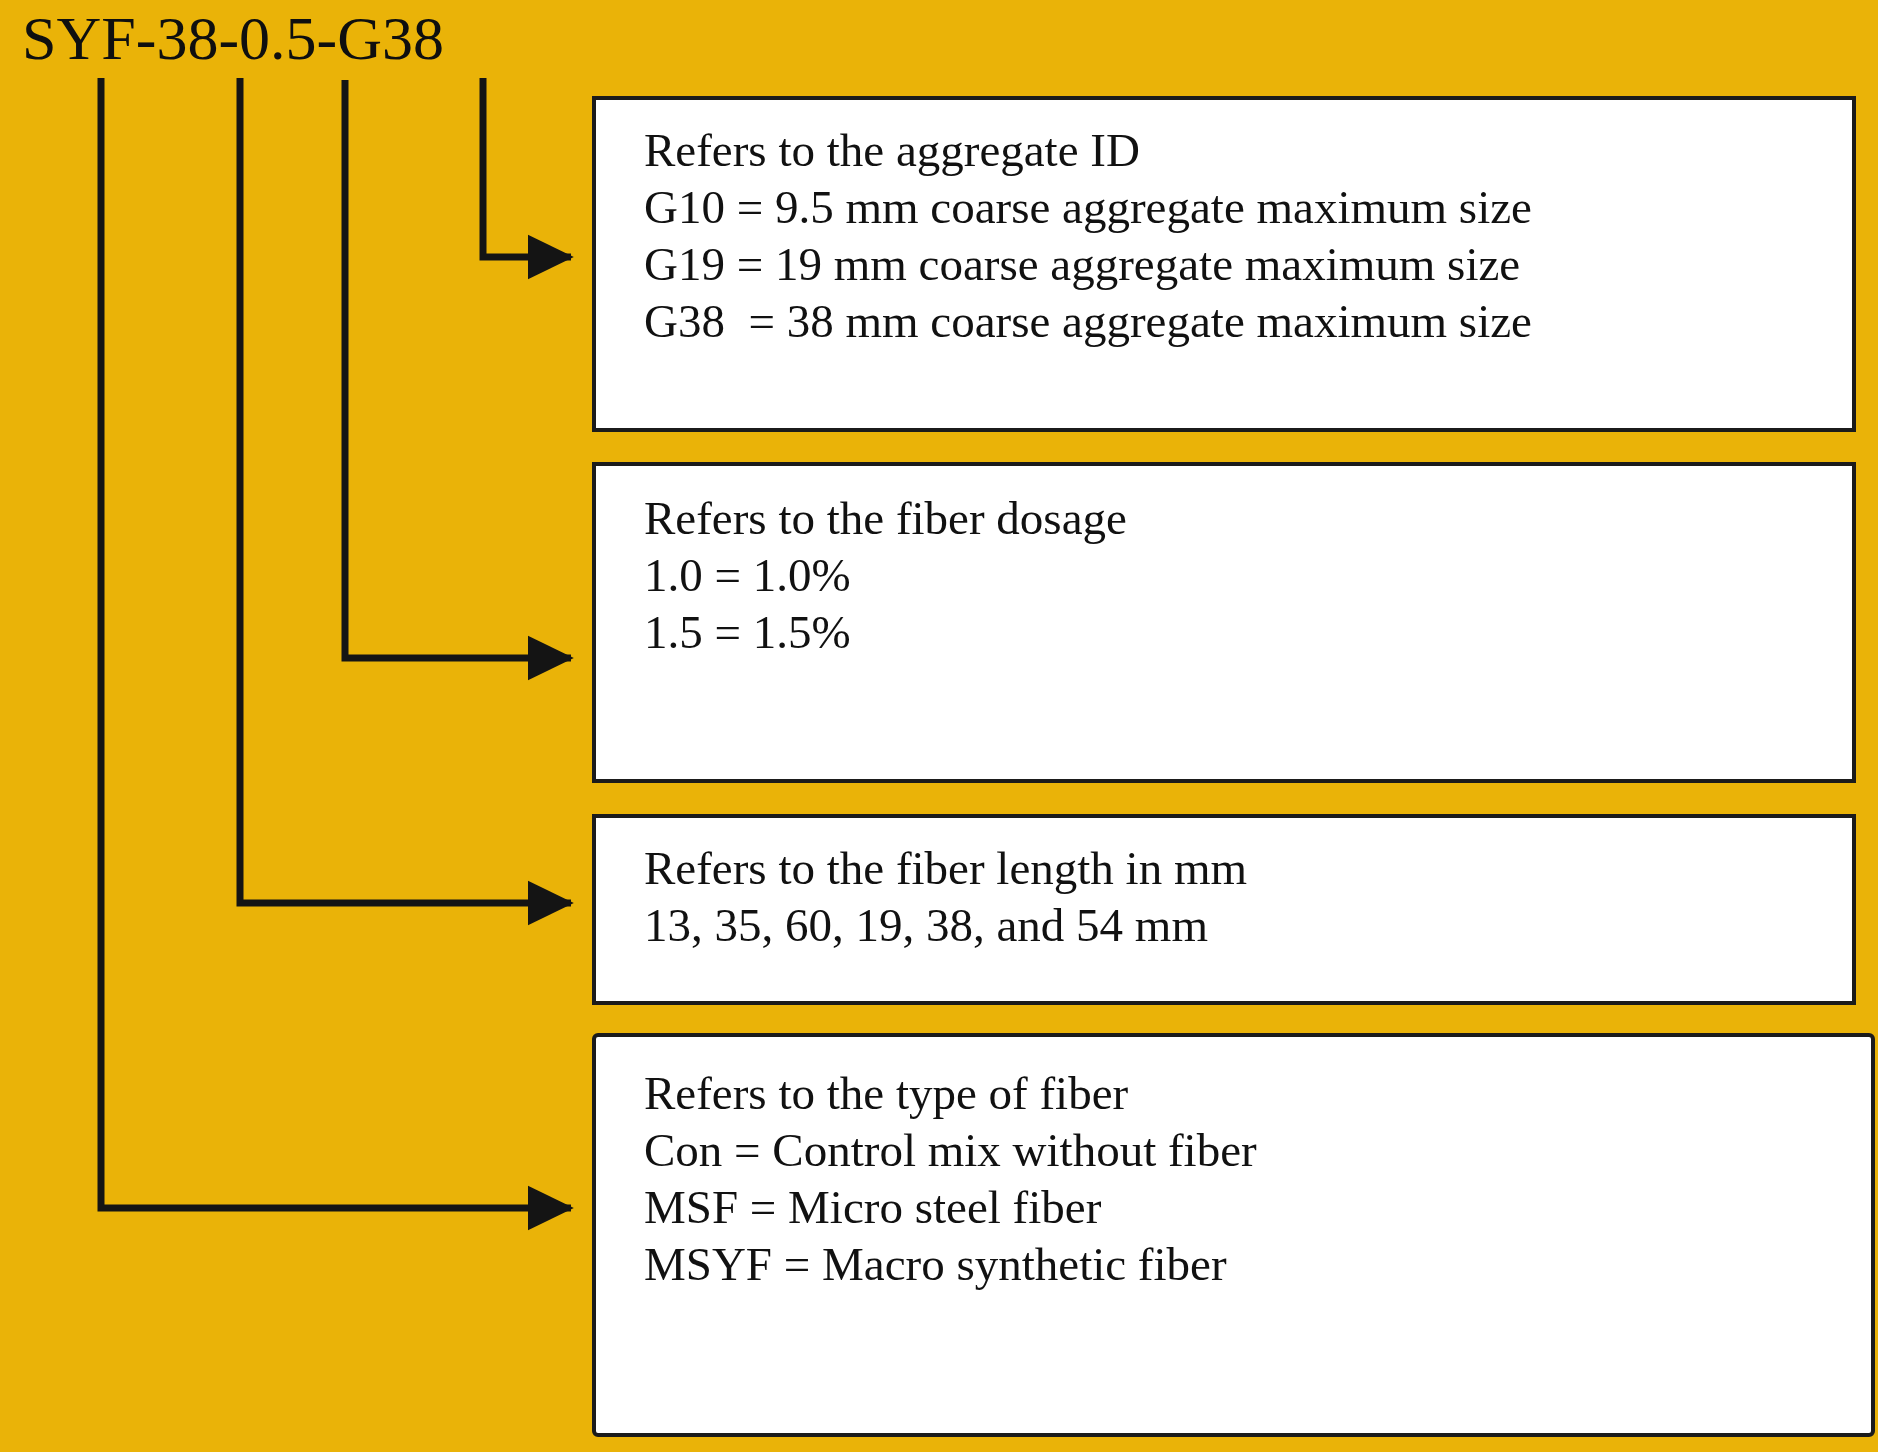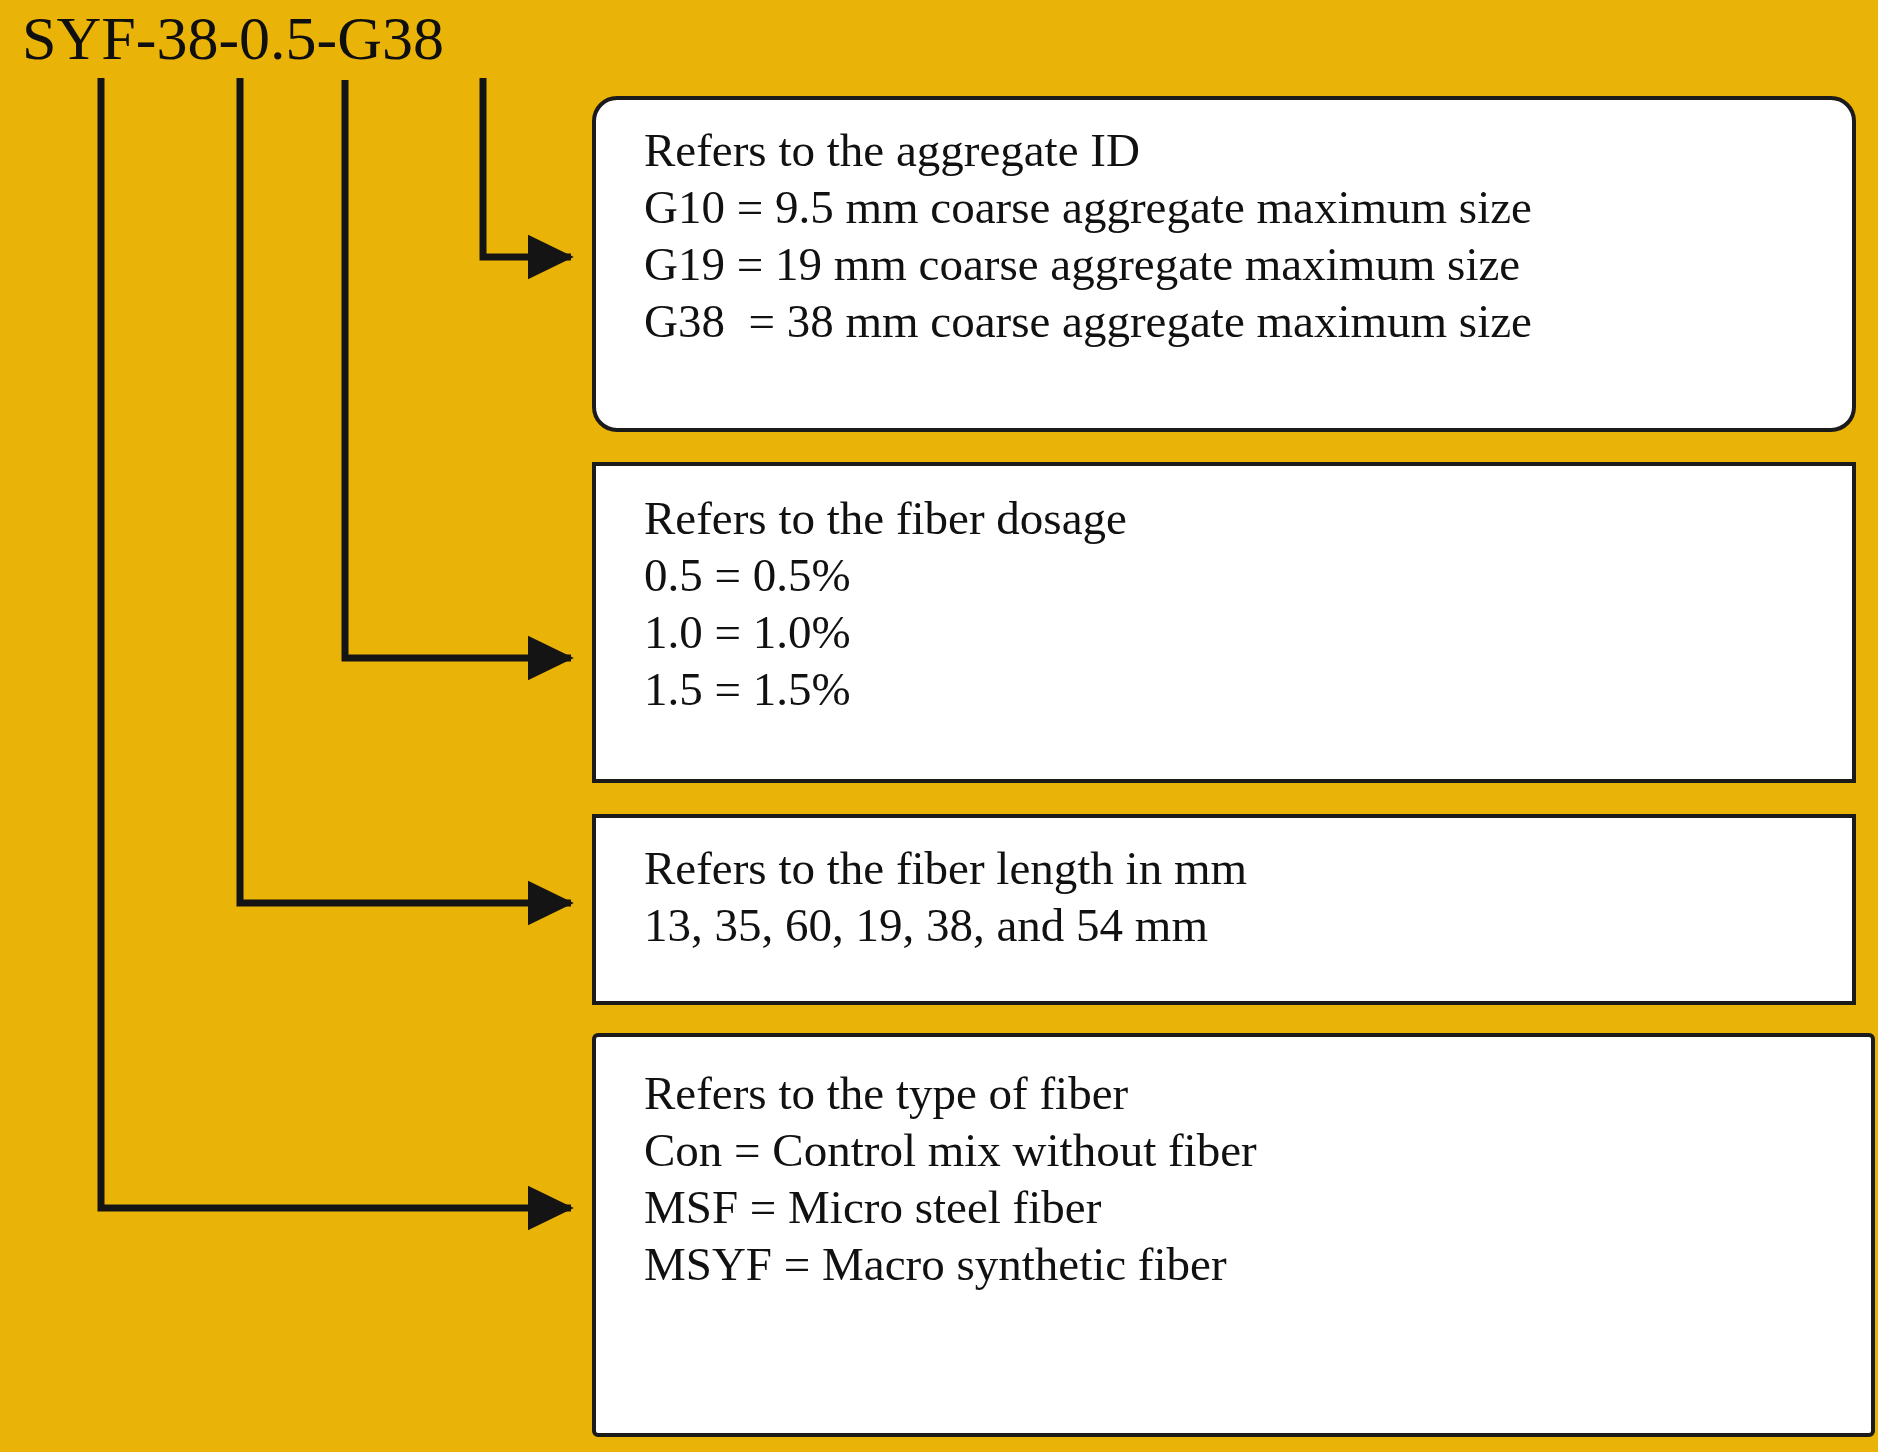--- a/index.html
+++ b/index.html
@@ -47,21 +47,21 @@
     top: 0;
     right: 8px;
   }
   .callout-line {
     font-size: 47px;
     line-height: 57px;
     white-space: pre;
     color: #111111;
   }
   
-  #box-aggregate-id   { left: 592px; top: 96px;   width: 1264px; height: 336px; border-radius: 25px; }
+  #box-aggregate-id   { left: 592px; top: 96px;   width: 1264px; height: 336px; }
   #box-fiber-dosage   { left: 592px; top: 462px;  width: 1264px; height: 321px; }
   #box-fiber-length   { left: 592px; top: 814px;  width: 1264px; height: 191px; padding-left: 16px; }
   #box-fiber-type     { left: 592px; top: 1033px; width: 1283px; height: 404px; border-radius: 6px; }
 
   #box-aggregate-id .callout-lines { top: 22px; }
   #box-fiber-dosage .callout-lines { top: 24px; }
   #box-fiber-length .callout-lines { top: 22px; }
   #box-fiber-type   .callout-lines { top: 28px; }
 </style>
 </head>
@@ -92,21 +92,20 @@
       <div class="callout-line">Refers to the aggregate ID</div>
       <div class="callout-line">G10 = 9.5 mm coarse aggregate maximum size</div>
       <div class="callout-line">G19 = 19 mm coarse aggregate maximum size</div>
       <div class="callout-line">G38  = 38 mm coarse aggregate maximum size</div>
     </div>
   </div>
 
   <div class="callout-box" id="box-fiber-dosage">
     <div class="callout-lines">
       <div class="callout-line">Refers to the fiber dosage</div>
-      <div class="callout-line">0.5 = 0.5%</div>
       <div class="callout-line">1.0 = 1.0%</div>
       <div class="callout-line">1.5 = 1.5%</div>
     </div>
   </div>
 
   <div class="callout-box" id="box-fiber-length">
     <div class="callout-lines">
       <div class="callout-line">Refers to the fiber length in mm</div>
       <div class="callout-line">13, 35, 60, 19, 38, and 54 mm</div>
     </div>

